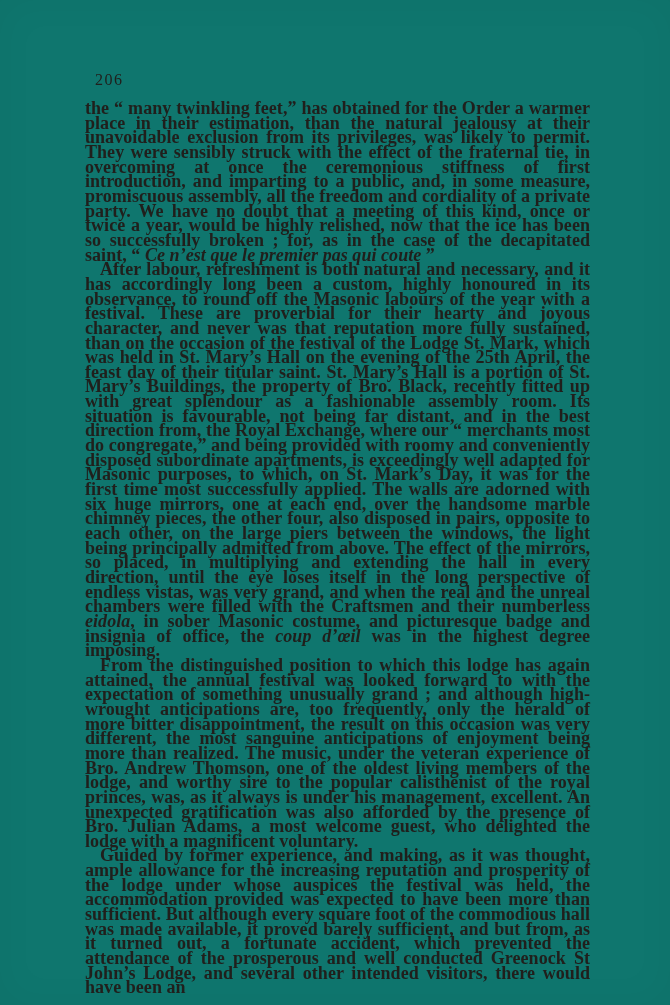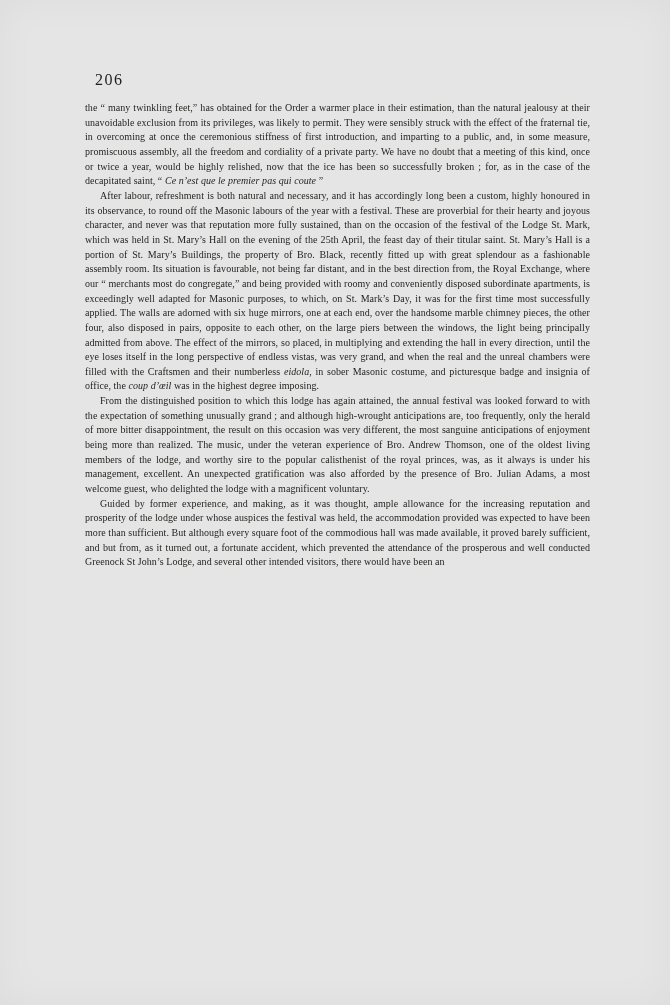--- a/index.html
+++ b/index.html
@@ -28,33 +28,34 @@
   .running-title {
     position: absolute; left: 0; right: 0; top: 0;
     text-align: center;
     font-style: italic;
     font-size: 15.5px;
     letter-spacing: 0.4px;
   }
   .page-body {
     position: absolute;
     top: 101px; left: 85px; width: 505px;
-    font-size: 10px;
+    font-size: 18px;
     line-height: 14.65px;
     text-align: justify;
     letter-spacing: 0.05px;
+    font-weight: bold;
   }
   .para { margin: 0; }
   .para.indent { text-indent: 15px; }
   .para em { font-style: italic; }
 </style>
 </head>
 <body>
 
-<div class="page" style="background: #e5e5e5; color: rgb(32, 31, 28);">
+<div class="page" style="background: #0f766e; color: rgb(32, 31, 28);">
   <div class="page-header">
     <span class="page-number">206</span>
   </div>
   <div class="page-body" id="body-text">
       <p class="para"><span>the “ many twinkling feet,” has obtained for the Order a warmer place in their estimation, than the natural jealousy at their unavoidable exclusion from its privileges, was likely to permit. They were sensibly struck with the effect of the fraternal tie, in overcoming at once the ceremonious stiffness of first introduction, and imparting to a public, and, in some measure, promiscuous assembly, all the freedom and cordiality of a private party. We have no doubt that a meeting of this kind, once or twice a year, would be highly relished, now that the ice has been so successfully broken ; for, as in the case of the decapitated saint, “ </span><em>Ce n’est que le premier pas qui coute</em><span> ”</span></p>
       <p class="para indent"><span>After labour, refreshment is both natural and necessary, and it has accordingly long been a custom, highly honoured in its observance, to round off the Masonic labours of the year with a festival. These are proverbial for their hearty and joyous character, and never was that reputation more fully sustained, than on the occasion of the festival of the Lodge St. Mark, which was held in St. Mary’s Hall on the evening of the 25th April, the feast day of their titular saint. St. Mary’s Hall is a portion of St. Mary’s Buildings, the property of Bro. Black, recently fitted up with great splendour as a fashionable assembly room. Its situation is favourable, not being far distant, and in the best direction from, the Royal Exchange, where our “ merchants most do congregate,” and being provided with roomy and conveniently disposed subordinate apartments, is exceedingly well adapted for Masonic purposes, to which, on St. Mark’s Day, it was for the first time most successfully applied. The walls are adorned with six huge mirrors, one at each end, over the handsome marble chimney pieces, the other four, also disposed in pairs, opposite to each other, on the large piers between the windows, the light being principally admitted from above. The effect of the mirrors, so placed, in multiplying and extending the hall in every direction, until the eye loses itself in the long perspective of endless vistas, was very grand, and when the real and the unreal chambers were filled with the Craftsmen and their numberless </span><em>eidola</em><span>, in sober Masonic costume, and picturesque badge and insignia of office, the </span><em>coup d’œil</em><span> was in the highest degree imposing.</span></p>
       <p class="para indent"><span>From the distinguished position to which this lodge has again attained, the annual festival was looked forward to with the expectation of something unusually grand ; and although high-wrought anticipations are, too frequently, only the herald of more bitter disappointment, the result on this occasion was very different, the most sanguine anticipations of enjoyment being more than realized. The music, under the veteran experience of Bro. Andrew Thomson, one of the oldest living members of the lodge, and worthy sire to the popular calisthenist of the royal princes, was, as it always is under his management, excellent. An unexpected gratification was also afforded by the presence of Bro. Julian Adams, a most welcome guest, who delighted the lodge with a magnificent voluntary.</span></p>
       <p class="para indent"><span>Guided by former experience, and making, as it was thought, ample allowance for the increasing reputation and prosperity of the lodge under whose auspices the festival was held, the accommodation provided was expected to have been more than sufficient. But although every square foot of the commodious hall was made available, it proved barely sufficient, and but from, as it turned out, a fortunate accident, which prevented the attendance of the prosperous and well conducted Greenock St John’s Lodge, and several other intended visitors, there would have been an</span></p>
     </div>
 </div>

